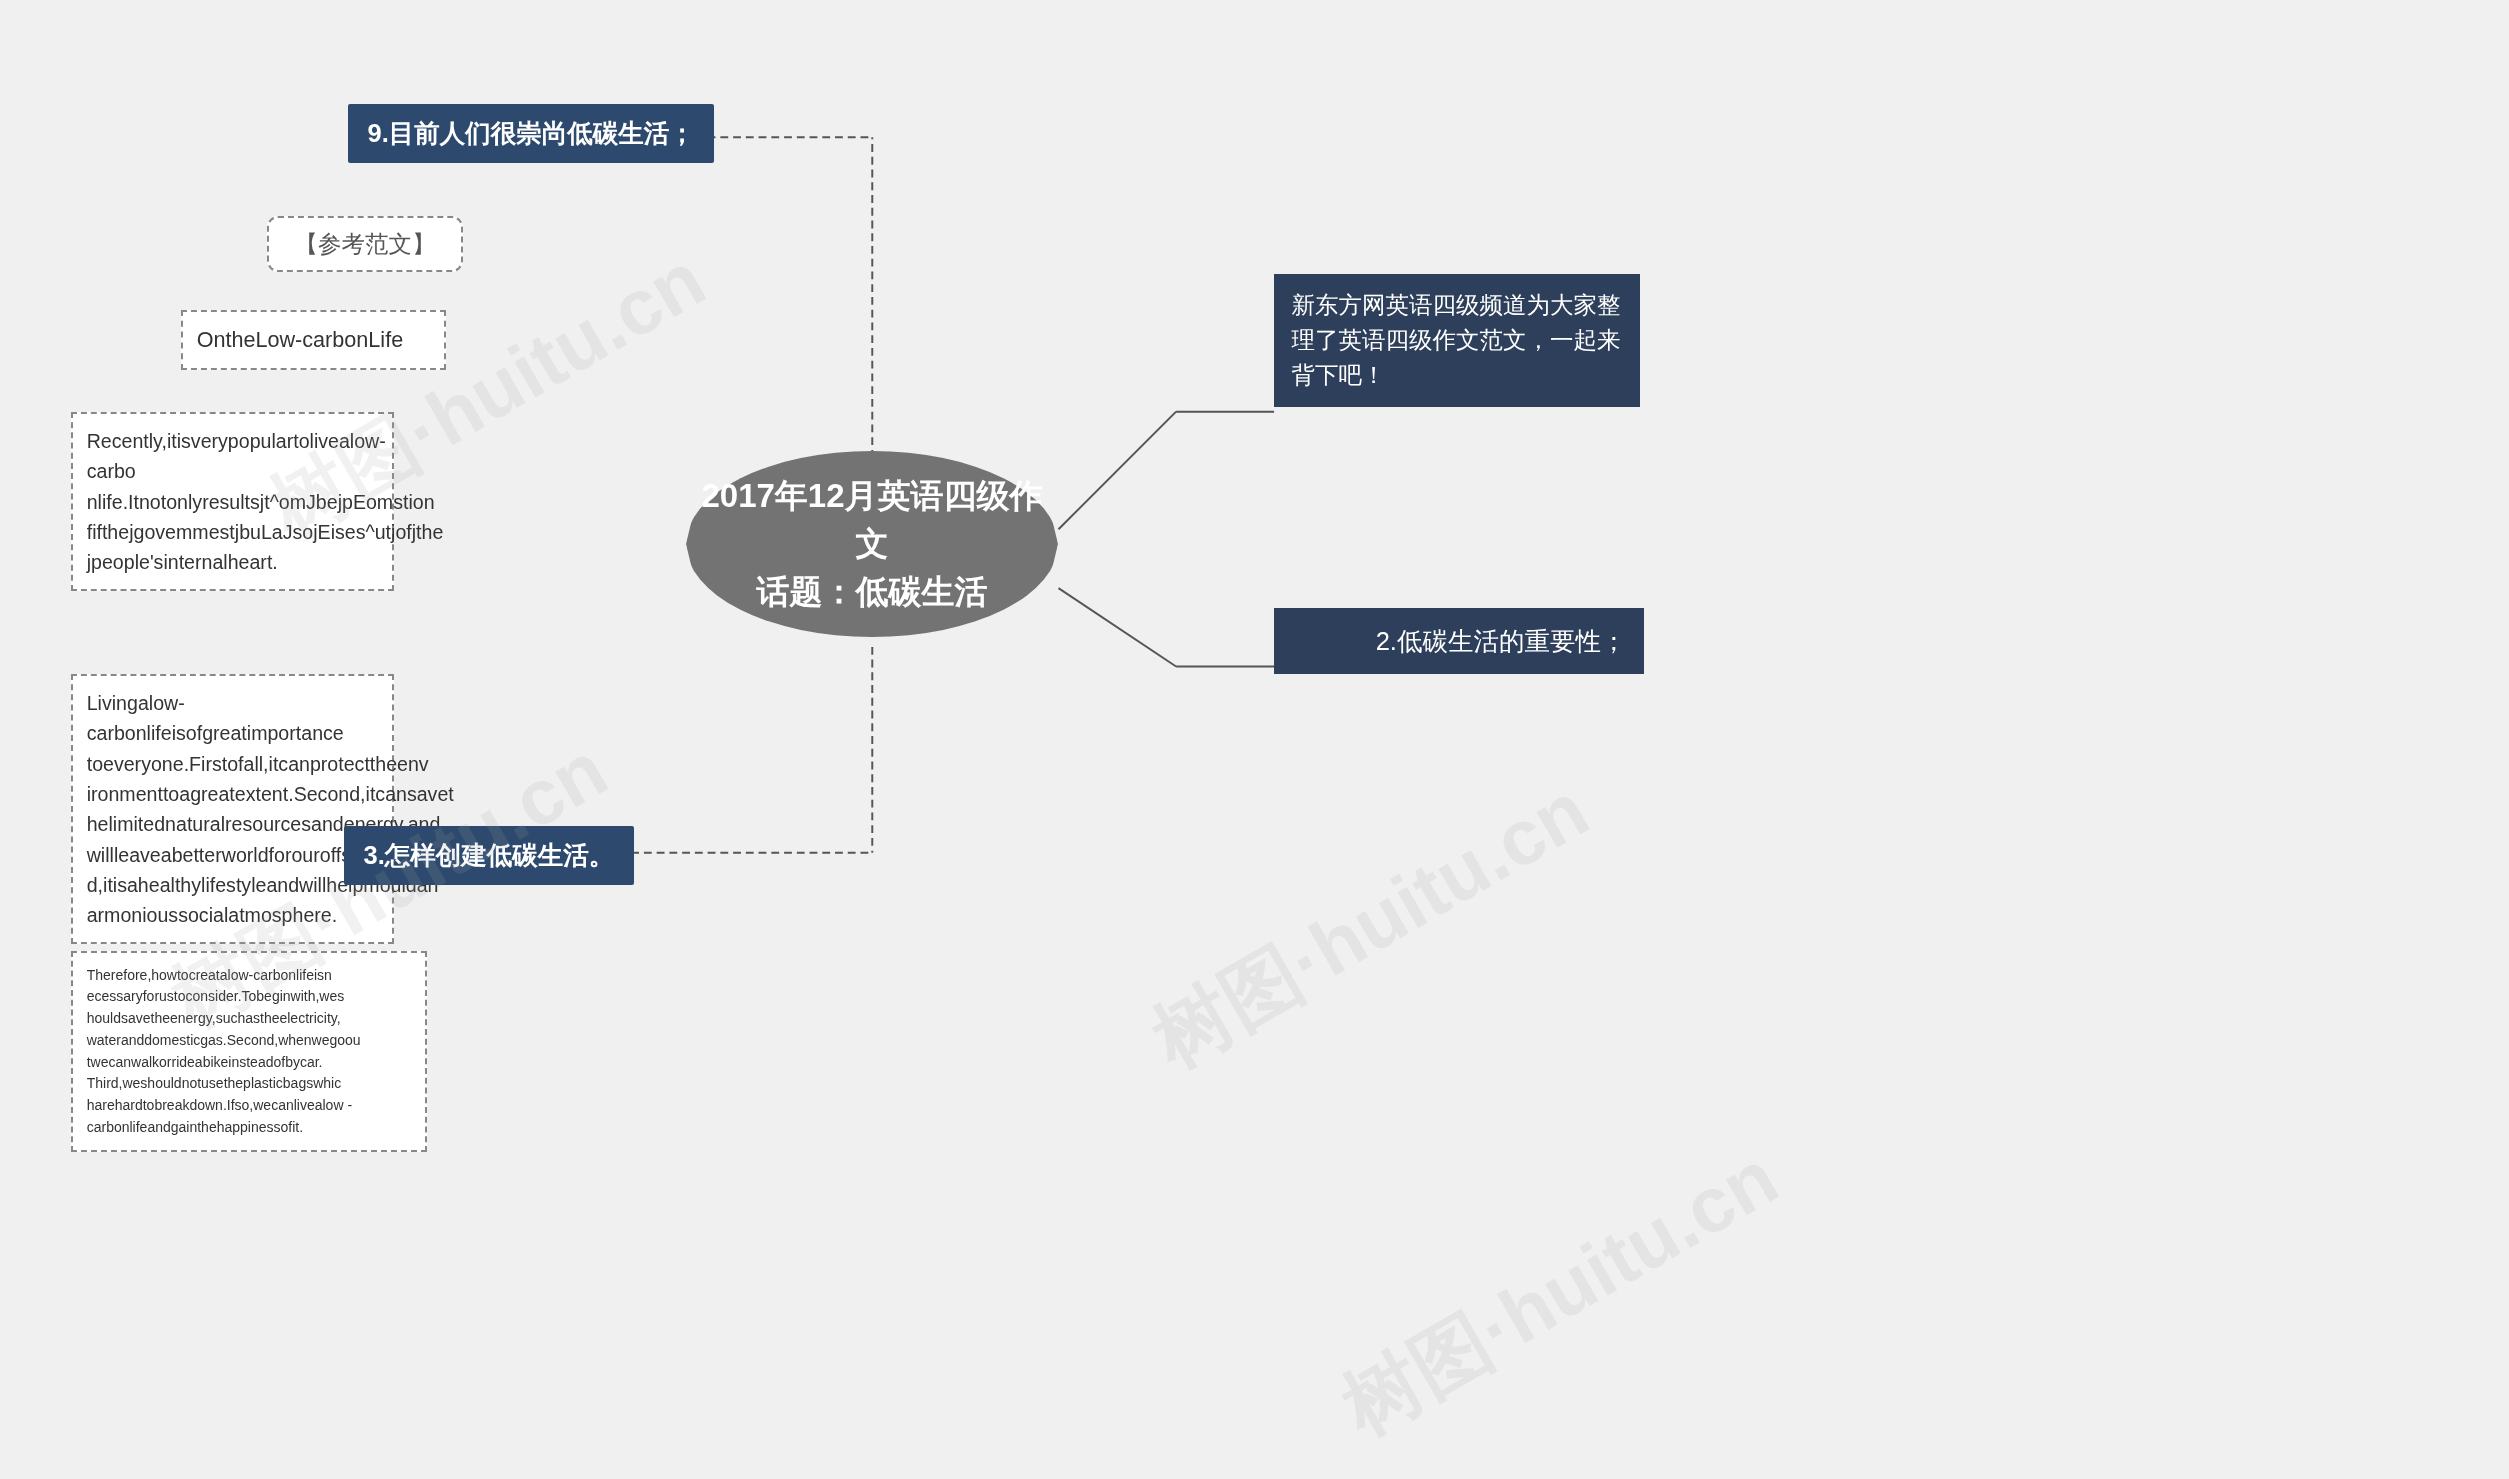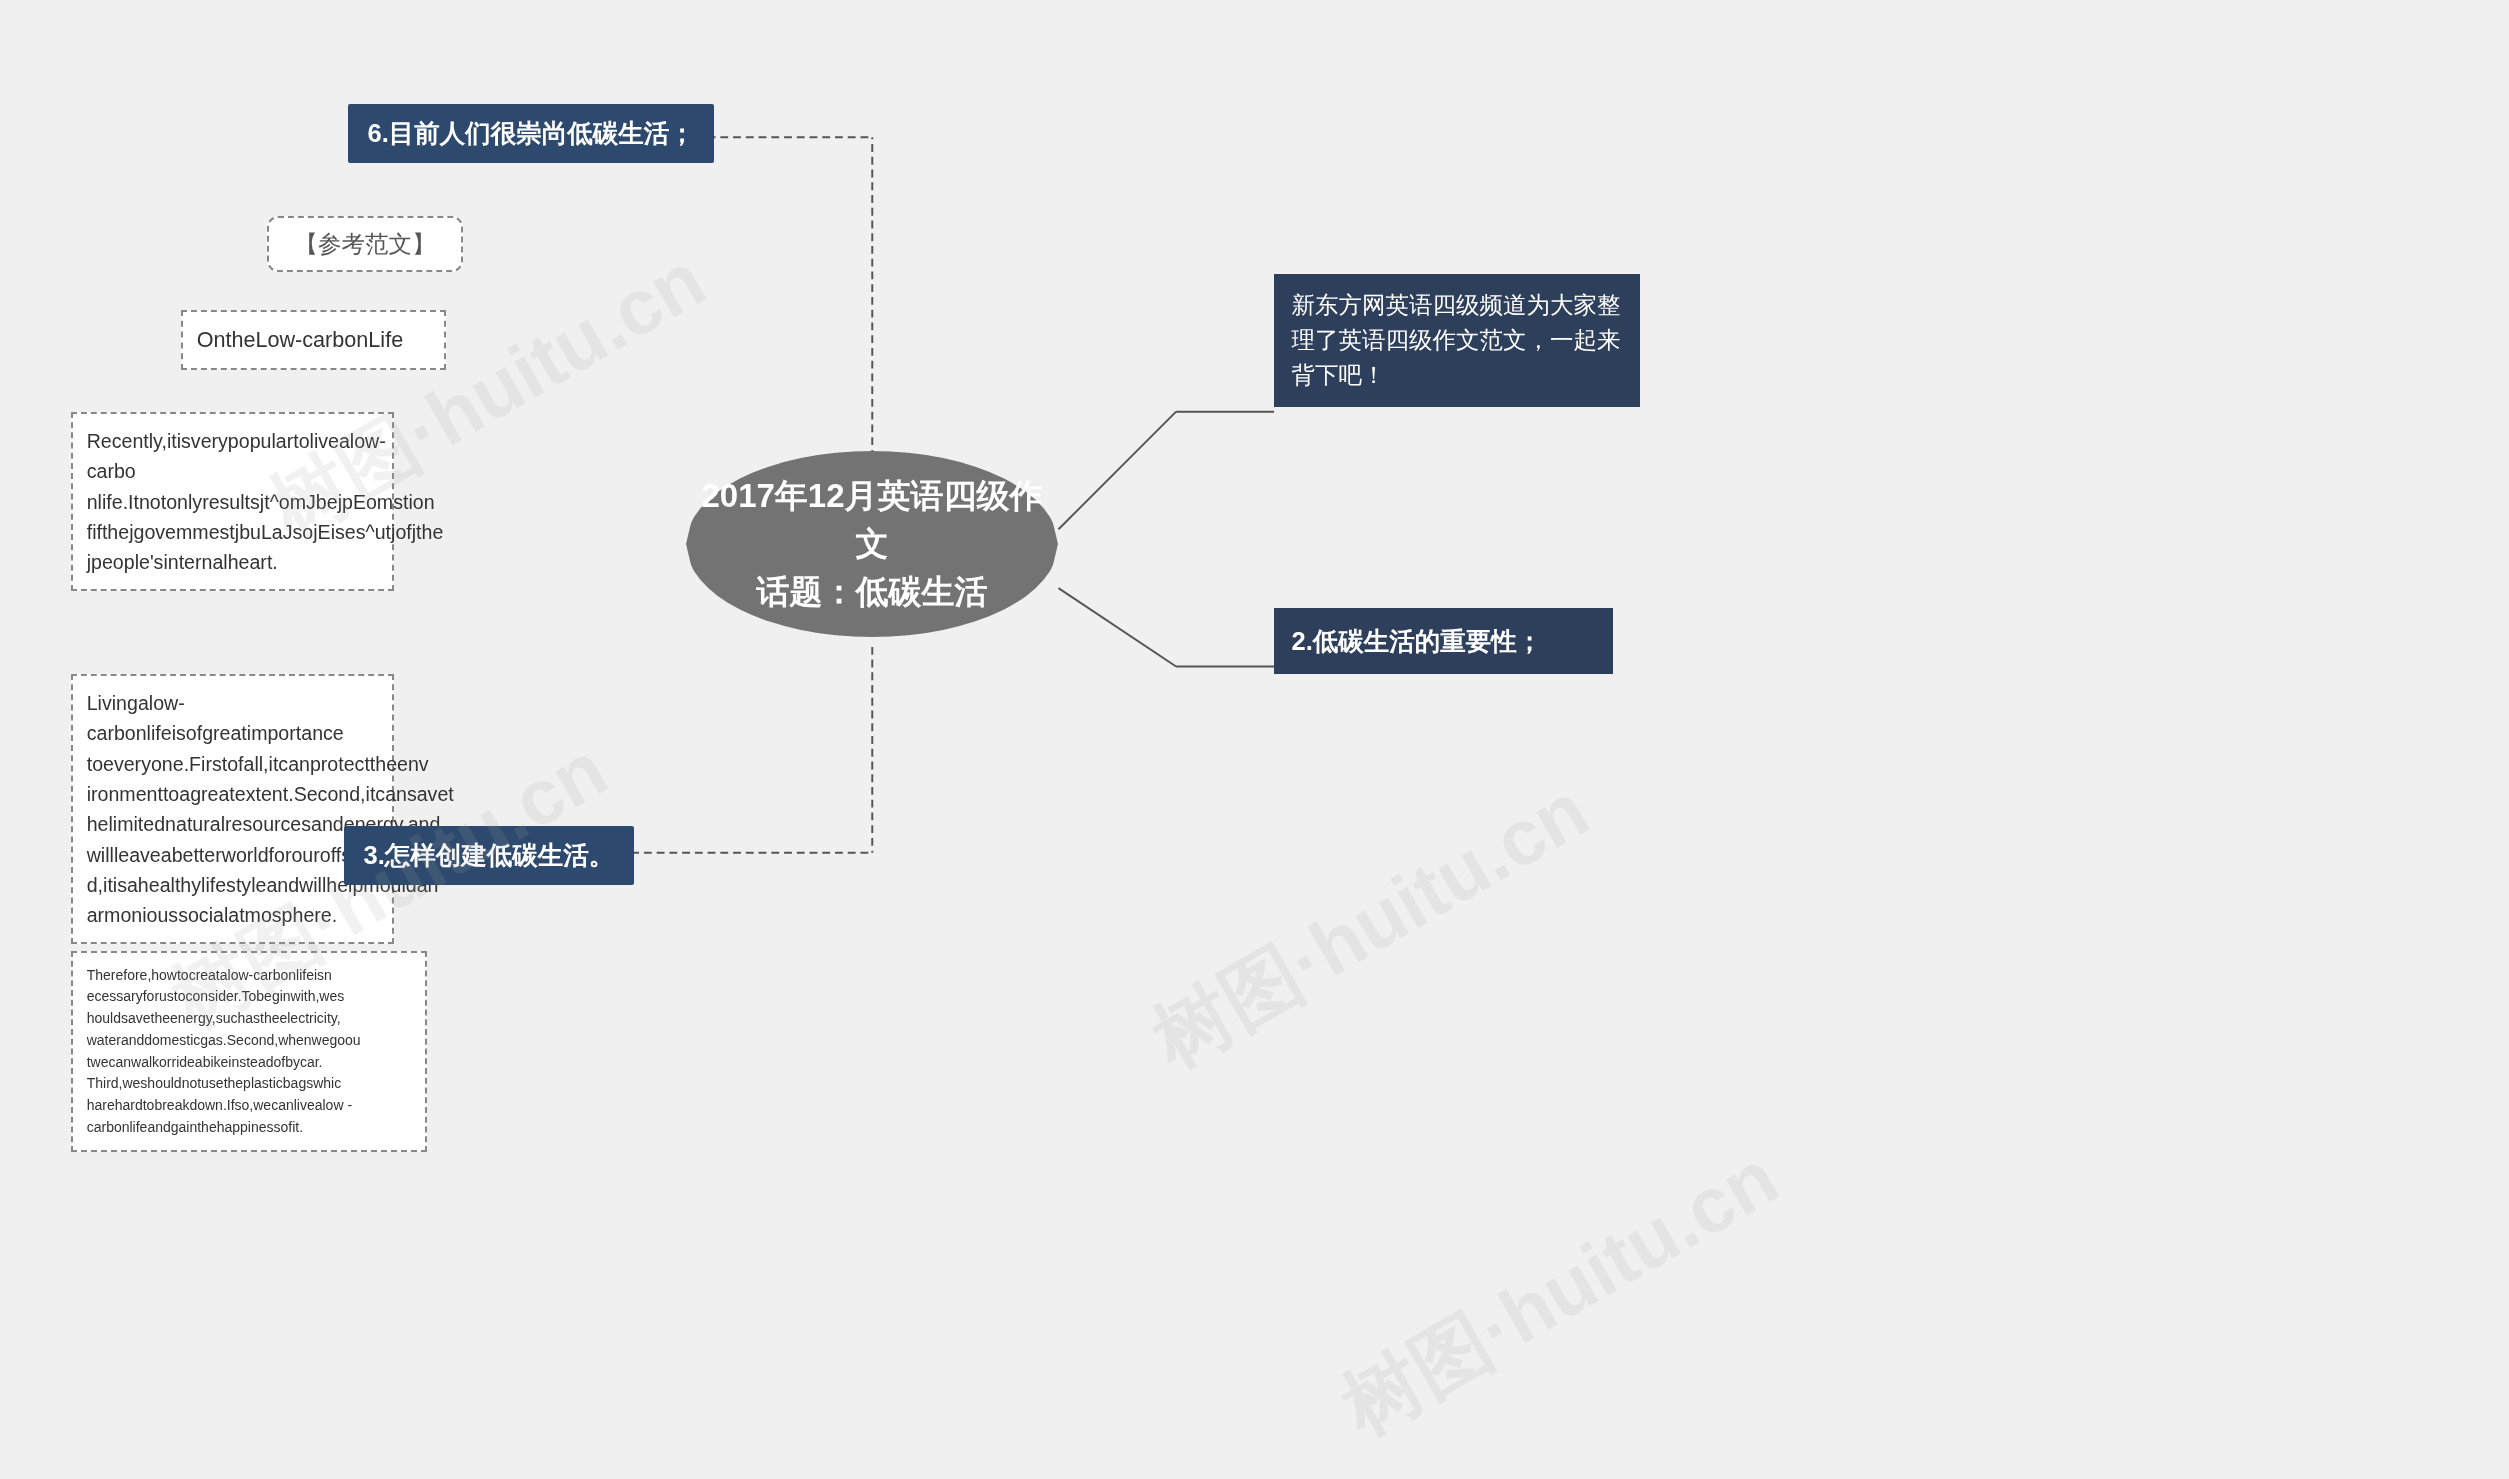--- a/index.html
+++ b/index.html
@@ -148,21 +148,21 @@
          font-weight: bold;
          line-height: 1.45;
          clip-path: polygon(6% 0%, 94% 0%, 100% 50%, 94% 100%, 6% 100%, 0% 50%);
          z-index: 10;
        ">
     <span style="white-space: pre-line;">2017年12月英语四级作文
 话题：低碳生活</span>
   </div>
 
   <div class="label-box" style="left: 348px; top: 104px;">
-    <span>6.目前人们很崇尚低碳生活；</span>
+    <span>9.目前人们很崇尚低碳生活；</span>
   </div>
 
   <div class="label-box" style="left: 344px; top: 826px;">
     <span>3.怎样创建低碳生活。</span>
   </div>
 
   <div class="reference-box" style="left: 267px; top: 216px; width: 196px; text-align: center; border-radius: 11px;">
     <span>【参考范文】</span>
   </div>
 
@@ -179,21 +179,21 @@
   </div>
 
   <div class="dashed-box" style="left: 71px; top: 951px; width: 356px; font-size: 14px; line-height: 1.55;">
     <span>Therefore,howtocreatalow-carbonlifeisn ecessaryforustoconsider.Tobeginwith,wes houldsavetheenergy,suchastheelectricity, wateranddomesticgas.Second,whenwegoou twecanwalkorrideabikeinsteadofbycar. Third,weshouldnotusetheplasticbagswhic harehardtobreakdown.Ifso,wecanlivealow -carbonlifeandgainthehappinessofit.</span>
   </div>
 
   <div class="solid-dark-box" style="left: 1274px; top: 274px; width: 366px; font-size: 23.5px; line-height: 1.5;">
     <span>新东方网英语四级频道为大家整理了英语四级作文范文，一起来背下吧！</span>
   </div>
 
-  <div class="solid-dark-box" style="left: 1274px; top: 608px; width: 339px; font-size: 25.5px; font-weight: bold; line-height: 1.5;">
+  <div class="solid-dark-box" style="left: 1274px; top: 608px; width: 370px; font-size: 25.5px; font-weight: normal; line-height: 1.5; text-align: right;">
     <span>2.低碳生活的重要性；</span>
   </div>
 
   <div class="watermark watermark-1" style="top:343px; left:245px; font-size:78px; color:rgba(160,160,160,0.15); transform:rotate(-30deg);">树图·huitu.cn</div>
   <div class="watermark watermark-2" style="top:833px; left:147px; font-size:78px; color:rgba(160,160,160,0.15); transform:rotate(-30deg);">树图·huitu.cn</div>
   <div class="watermark watermark-3" style="top:686px; left:1078px; font-size:78px; color:rgba(160,160,160,0.15); transform:rotate(-30deg);">树图·huitu.cn</div>
   <div class="watermark watermark-4" style="top:1078px; left:1274px; font-size:78px; color:rgba(160,160,160,0.15); transform:rotate(-30deg);">树图·huitu.cn</div>
 
 </div>
 

